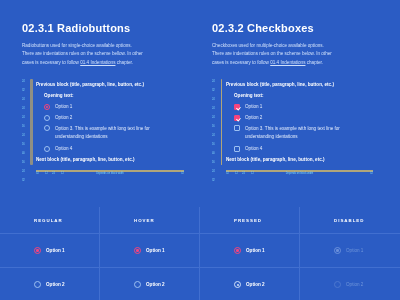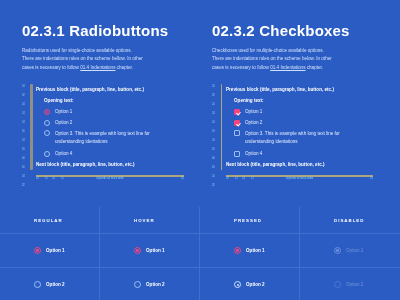--- a/index.html
+++ b/index.html
@@ -11,21 +11,21 @@
     -webkit-font-smoothing:antialiased;
   }
   .page{position:relative;width:400px;height:300px;}
 
   
   .panels{display:flex;padding:22px 0 0 0;}
   .panel{width:200px;box-sizing:border-box;padding:0 16px 0 22px;}
   .panel.right{padding-left:12px;padding-right:27px;}
 
   .sec-title{
-    font-size:15px;font-weight:bold;letter-spacing:.2px;
+    font-size:11px;font-weight:bold;letter-spacing:.2px;
     margin:0 0 8px 0;color:#ffffff;
   }
   .sec-body{
     font-size:4.6px;line-height:1.85;color:#cfe0fb;margin:0 0 12px 0;
     font-weight:normal;
   }
   .sec-body a{color:#cfe0fb;text-decoration:underline;}
 
   
   .scheme{position:relative;padding-left:14px;}

